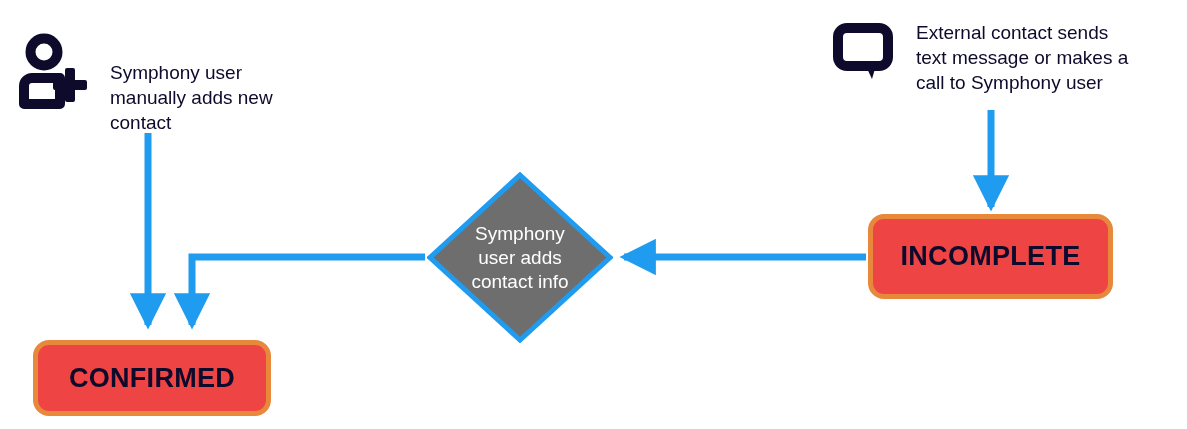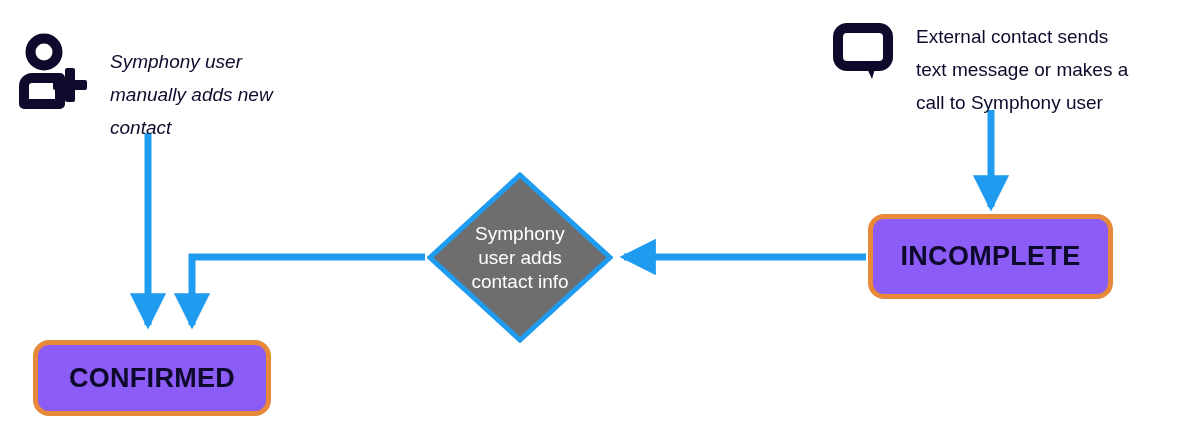--- a/index.html
+++ b/index.html
@@ -32,51 +32,50 @@
     display: flex;
     align-items: flex-start;
   }
   .anno-icon {
     flex: 0 0 auto;
     line-height: 0;
   }
   .anno-text {
     color: #0d0a2b;
     font-size: 19px;
-    line-height: 33px;
+    line-height: 25px;
     font-family: "Liberation Sans", sans-serif;
     white-space: pre-line;
   }
   #anno-add-contact {
     left: 18px;
     top: 32px;
   }
   #anno-add-contact .anno-text {
     margin-left: 20px;
-    margin-top: 13px;
+    margin-top: 28px;
     width: 210px;
-    font-style: italic;
   }
   #anno-external-contact {
     left: 832px;
     top: 22px;
   }
   #anno-external-contact .anno-text {
     margin-left: 22px;
     margin-top: -2px;
     width: 252px;
   }
 
   
   .status-box {
     position: absolute;
     box-sizing: border-box;
     border: 5px solid #e8883a;
     border-radius: 16px;
-    background: #8b5cf6;
+    background: #ef4444;
     display: flex;
     align-items: center;
     justify-content: center;
   }
   .status-label {
     color: #0d0a2b;
     font-weight: bold;
     font-size: 27px;
     letter-spacing: 0.3px;
     font-family: "Liberation Sans", sans-serif;

